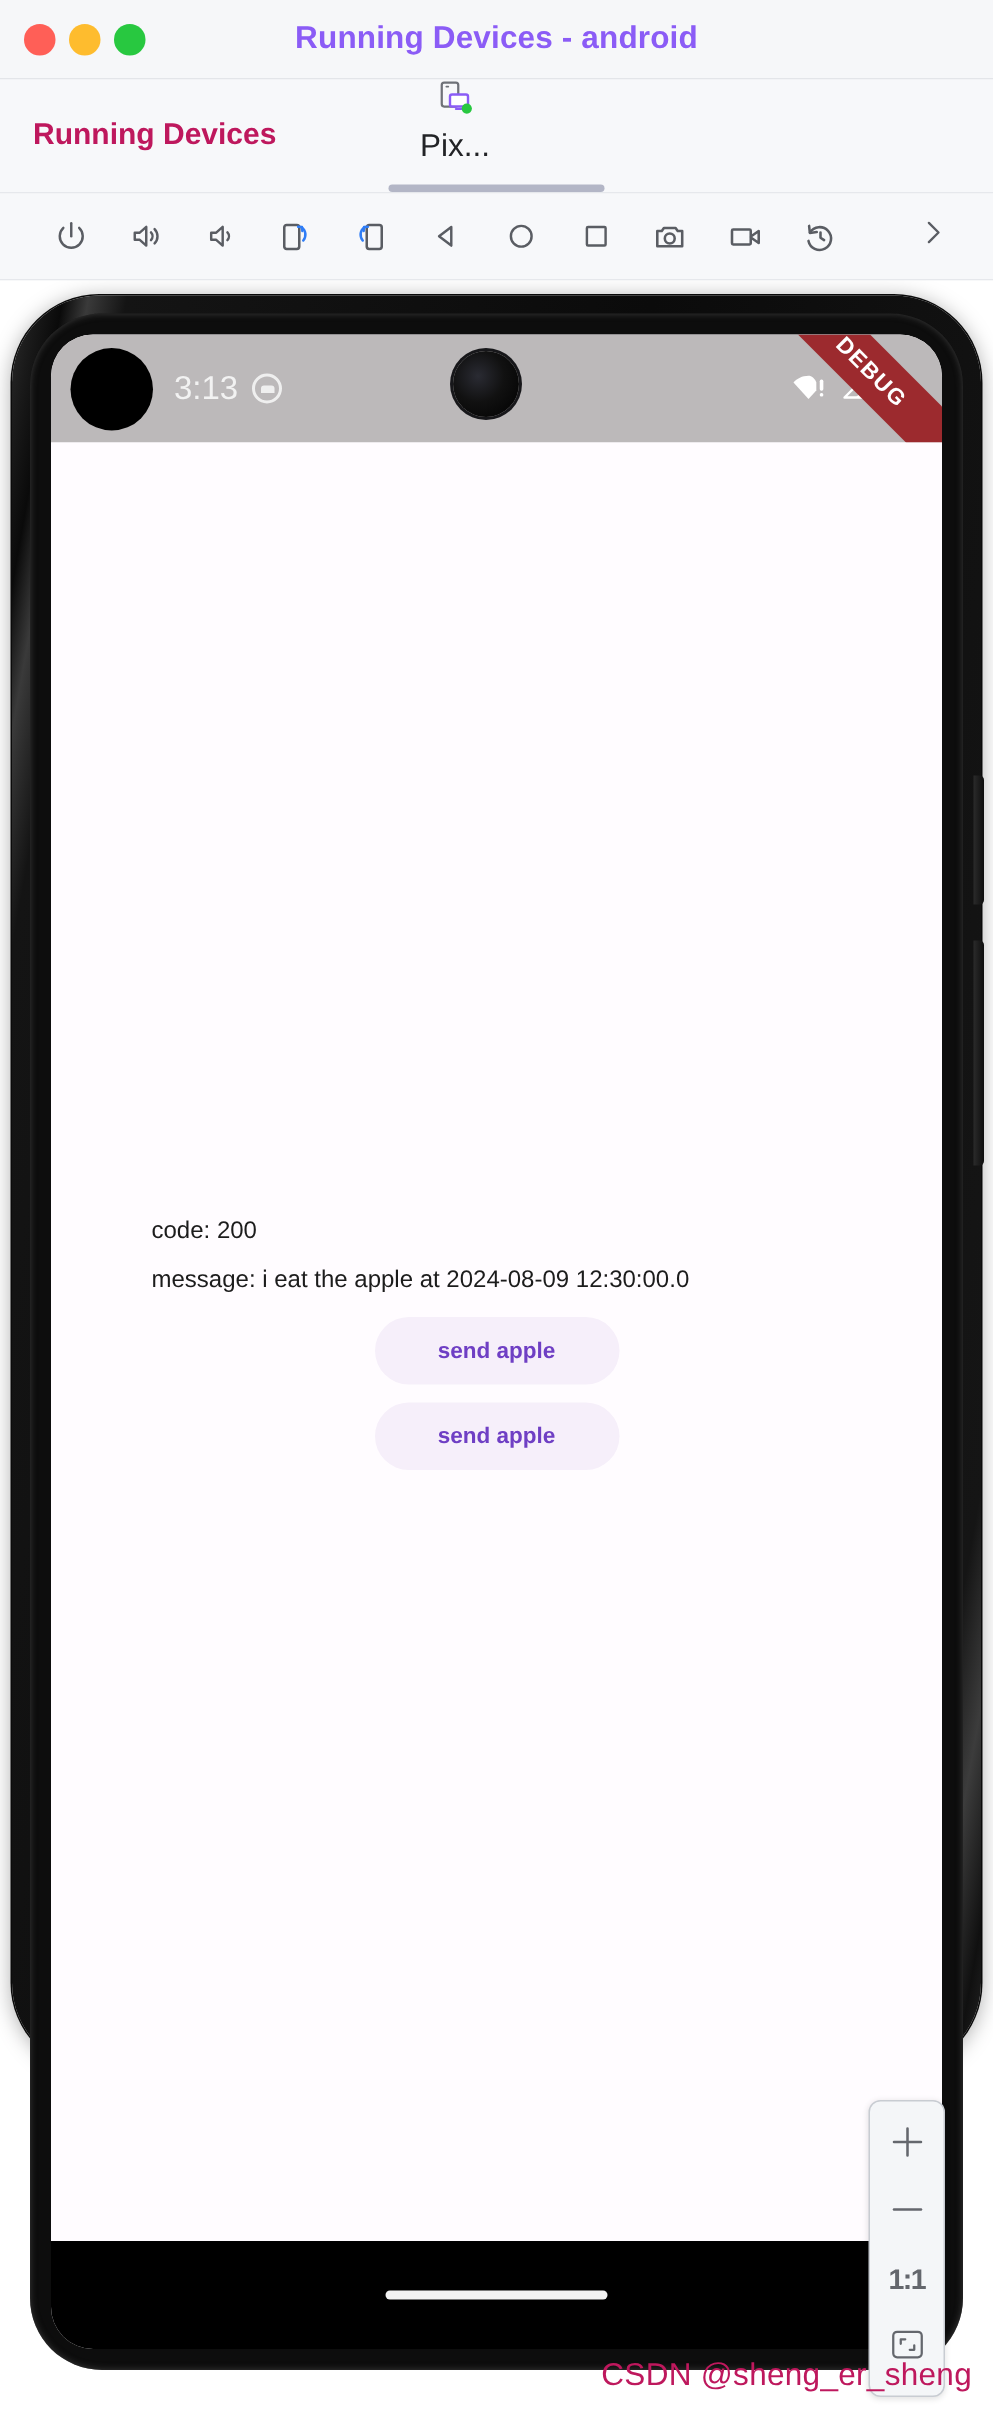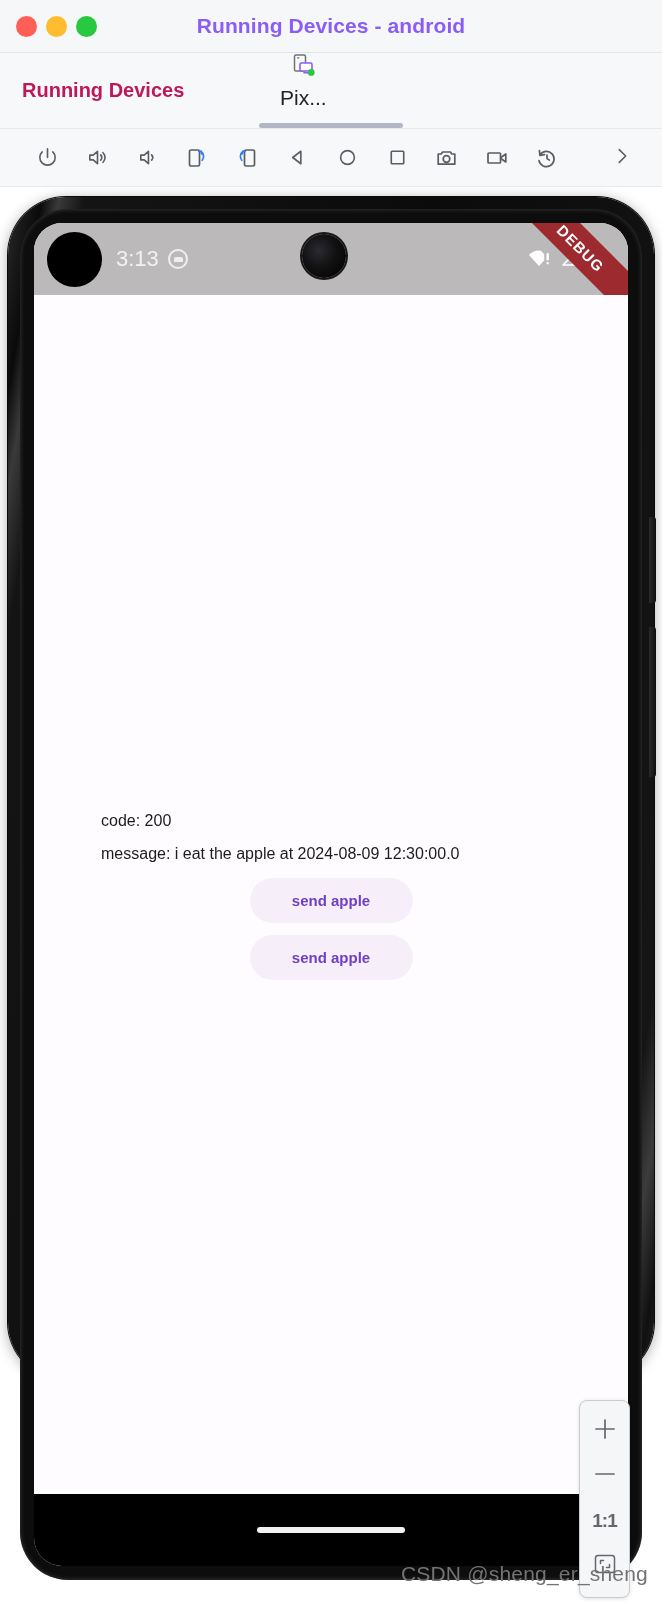--- a/index.html
+++ b/index.html
@@ -324,23 +324,23 @@
     font-size: 19px;
     font-weight: bold;
     color: #64676d;
     letter-spacing: -1px;
   }
 
   
   .watermark {
     position: absolute;
     right: 14px;
-    bottom: 24px;
+    bottom: 14px;
     font-size: 21px;
-    color: #737373;
+    color: #be185d;
     letter-spacing: 0.2px;
   }
 </style>
 </head>
 <body>
 
 <div id="app">
 
   <div class="titlebar">
     <div class="traffic">

